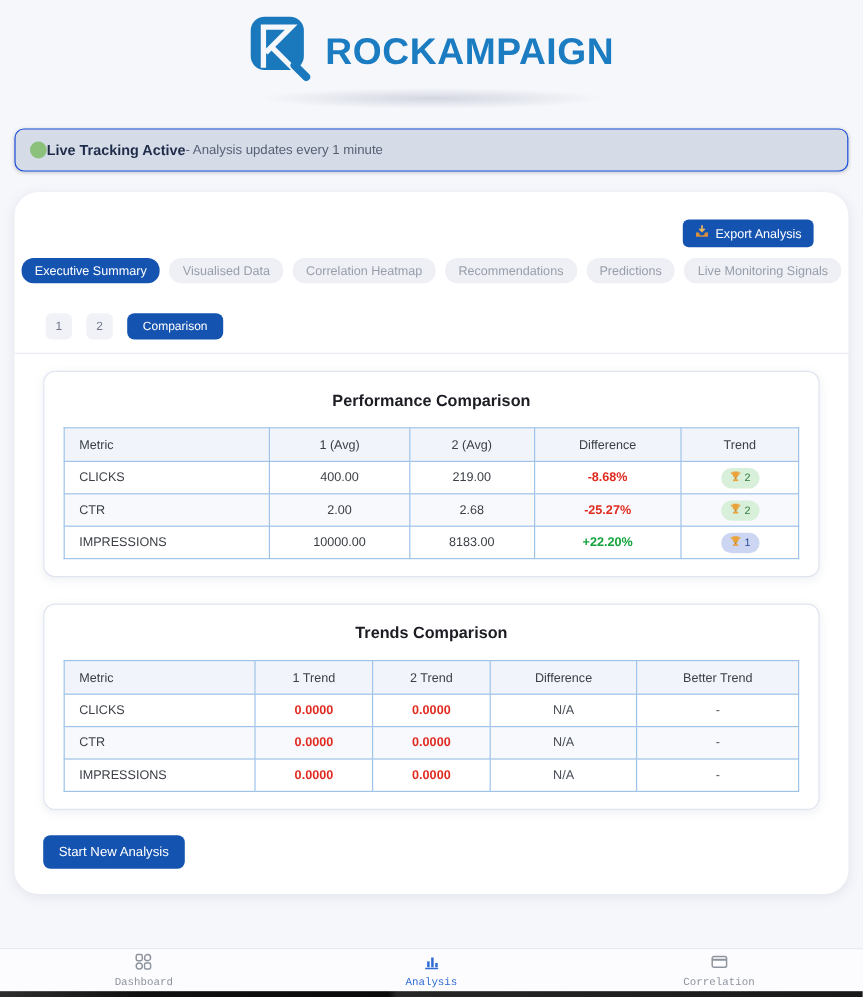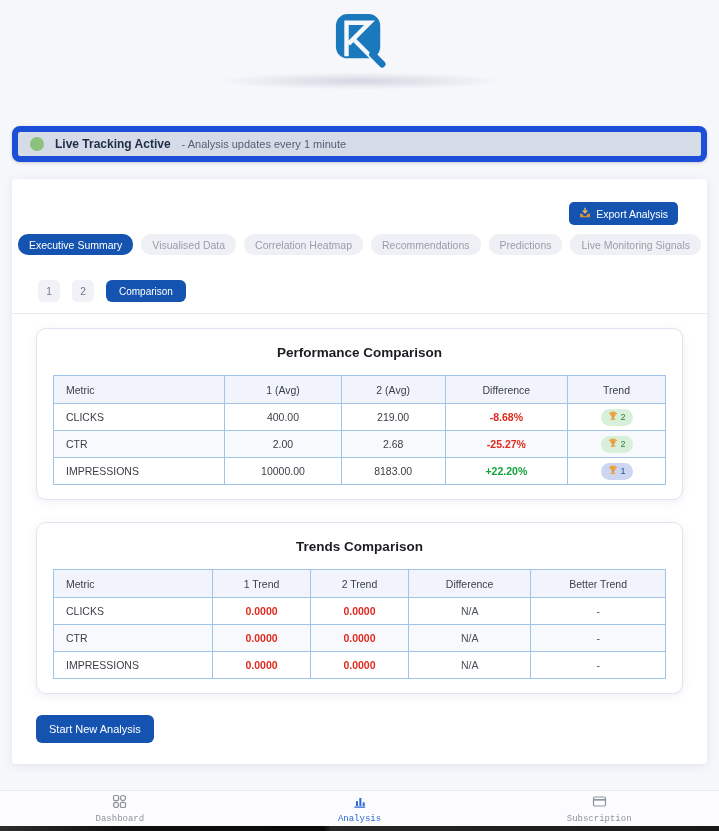--- a/index.html
+++ b/index.html
@@ -5,28 +5,28 @@
   * { margin:0; padding:0; box-sizing:border-box; }
   body { background:#e9ebf1; font-family:"Liberation Sans", sans-serif; }
   .page { position:relative; width:719px; height:831px; background:#f6f7fb; overflow:hidden; margin:0 auto; }
 
   
   .logo-row { display:flex; justify-content:center; align-items:center; padding-top:12px; gap:12px; }
   .logo-text { font-size:31px; font-weight:bold; color:#1b7cc1; letter-spacing:.5px; }
   .logo-shadow { width:300px; height:18px; margin:0 auto; background:radial-gradient(ellipse at center, rgba(130,140,165,.30) 0%, rgba(130,140,165,0) 68%); }
 
   
-  .banner { margin:36px 12px 0; height:36px; background:#d5dce8; border:6px solid #1d4ed8; border-radius:8px;
-            box-shadow:0 1px 3px rgba(60,70,90,.25); display:flex; align-items:center; padding:0 12px; gap:11px; }
+  .banner { margin:16px 12px 0; height:36px; background:#d5dce8; border:1px solid #1d4ed8; border-radius:8px;
+            box-shadow:0 1px 3px rgba(60,70,90,.25); display:flex; align-items:center; padding:0 12px; }
   .banner-dot { width:14px; height:14px; border-radius:50%; background:#8cc17c; flex:none; }
   .banner-title { font-size:12px; font-weight:bold; color:#1f2c49; }
   .banner-sub { font-size:11px; color:#566074; }
 
   
-  .main-card { margin:17px 12px 0; height:585px; background:#ffffff; border-radius:4px;
+  .main-card { margin:17px 12px 0; height:585px; background:#ffffff; border-radius:20px;
                box-shadow:0 2px 10px rgba(90,100,140,.12); }
   .export-row { display:flex; justify-content:flex-end; padding:23px 29px 0; }
   .btn-primary { background:#1553b0; color:#fff; border:none; border-radius:5px; font-family:inherit; cursor:pointer; }
   .export-btn { height:23px; padding:0 10px; font-size:10.5px; display:inline-flex; align-items:center; gap:5px; }
 
   .tabs { display:flex; justify-content:center; gap:8px; margin-top:9px; }
   .tab { height:21px; padding:0 11px; border-radius:10px; background:#eef0f6; color:#989ea9; font-size:10.5px;
          display:inline-flex; align-items:center; border:none; font-family:inherit; cursor:pointer; white-space:nowrap; }
   .tab.active { background:#1553b0; color:#ffffff; }
 
@@ -70,20 +70,21 @@
 
   <div class="logo-row">
     <span>
       <svg width="52" height="56" viewBox="0 0 54 58">
         <rect x="2" y="2" width="46" height="46" rx="12" fill="#1a78bc"></rect>
         <path d="M13 46 V11 H37 L15 33" fill="none" stroke="#f6f7fb" stroke-width="4.6"></path>
         <path d="M20 28 L40 48" fill="none" stroke="#f6f7fb" stroke-width="4.6"></path>
         <path d="M40 44 L50 54" fill="none" stroke="#1a78bc" stroke-width="7" stroke-linecap="round"></path>
       </svg>
     </span>
+    <span class="logo-text">ROCKAMPAIGN</span>
   </div>
   <div class="logo-shadow"></div>
 
   <div class="banner">
     <span class="banner-dot"></span>
     <span class="banner-title">Live Tracking Active</span>
     <span class="banner-sub">- Analysis updates every 1 minute</span>
   </div>
 
   <div class="main-card">
@@ -263,18 +264,18 @@
       </span>
       <span>Analysis</span>
     </button>
     <button class="nav-item">
       <span>
         <svg width="15" height="15" viewBox="0 0 16 16" fill="none" stroke="currentColor" stroke-width="1.3">
           <rect x="1.6" y="3.2" width="12.8" height="9.6" rx="1.6"></rect>
           <path d="M1.6 6.2 H14.4" stroke-width="1.8"></path>
         </svg>
       </span>
-      <span>Subscription</span>
+      <span>Correlation</span>
     </button>
   </div>
 
   <div class="device-bar"></div>
 </div>
 
 </body></html>

